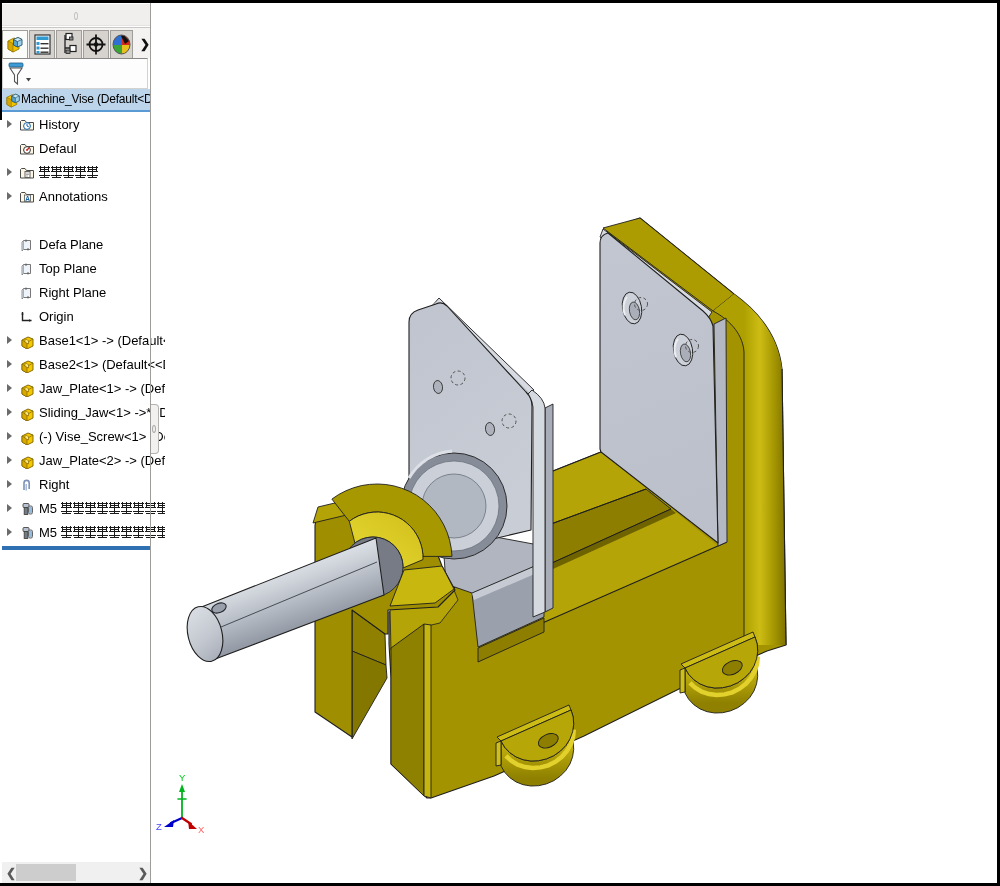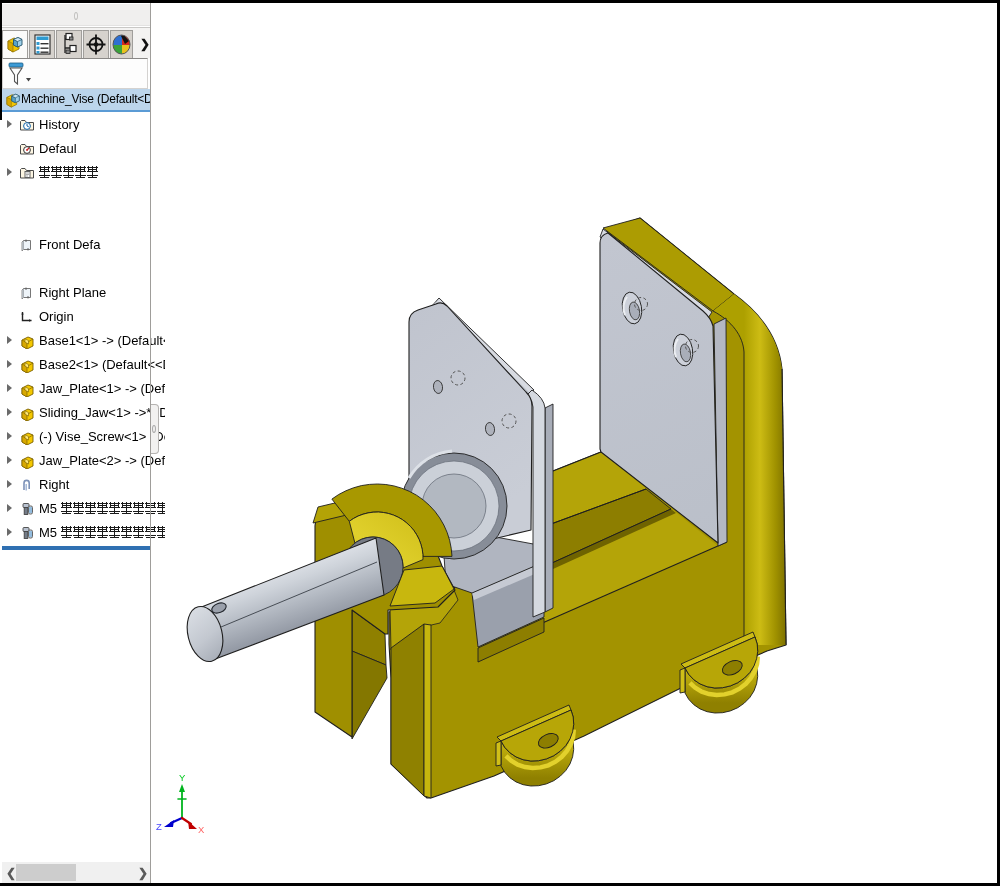--- a/index.html
+++ b/index.html
@@ -135,27 +135,44 @@
         </div>
 <div class="row" style="top:72px">
           <span class="ar"></span>
           <svg class="ic" width="16" height="16" viewBox="0 0 16 16">
             <path d="M1.5 4.5 L1.5 13 L14.5 13 L14.5 5.5 L7.5 5.5 L6 3.5 L2.5 3.5 Z" fill="#fdf6e3" stroke="#4a4a4a" stroke-width="1"></path>
             <rect x="6" y="6.5" width="5" height="6" fill="#fff" stroke="#555" stroke-width="0.9"></rect>
             <path d="M7 8 L10 8 M7 9.5 L10 9.5 M7 11 L9 11" stroke="#888" stroke-width="0.7"></path>
           </svg>
           <span class="lbl"><span class="cj"></span><span class="cj"></span><span class="cj"></span><span class="cj"></span><span class="cj"></span></span>
         </div>
+<div class="row" style="top:96px">
+          <span class="ar"></span>
+          <svg class="ic" width="16" height="16" viewBox="0 0 16 16">
+            <path d="M1.5 4.5 L1.5 13 L14.5 13 L14.5 5.5 L7.5 5.5 L6 3.5 L2.5 3.5 Z" fill="#fdf6e3" stroke="#4a4a4a" stroke-width="1"></path>
+            <rect x="5.5" y="6" width="6" height="6.5" fill="#fff" stroke="#555" stroke-width="0.8"></rect>
+            <text x="8.5" y="11.5" font-size="6.5" font-weight="bold" fill="#1565a8" text-anchor="middle" font-family="Liberation Sans">A</text>
+          </svg>
+          <span class="lbl">Annotations</span>
+        </div>
 <div class="row" style="top:144px">
           <svg class="ic" width="16" height="16" viewBox="0 0 16 16">
             <path d="M4.5 3.5 L11.5 3.5 L11.5 12.5 L4.5 12.5 Z" fill="#eef4f9" stroke="#777" stroke-width="1"></path>
             <path d="M4.5 3.5 L3 5 L3 14 L4.5 12.5" fill="#dde8f2" stroke="#777" stroke-width="0.8"></path>
             <path d="M7 2.5 L7 5 M9 11 L9 13.5" stroke="#555" stroke-width="0.9"></path>
           </svg>
-          <span class="lbl">Front Defa</span>
+          <span class="lbl">Defa Plane</span>
+        </div>
+<div class="row" style="top:168px">
+          <svg class="ic" width="16" height="16" viewBox="0 0 16 16">
+            <path d="M4.5 3.5 L11.5 3.5 L11.5 12.5 L4.5 12.5 Z" fill="#eef4f9" stroke="#777" stroke-width="1"></path>
+            <path d="M4.5 3.5 L3 5 L3 14 L4.5 12.5" fill="#dde8f2" stroke="#777" stroke-width="0.8"></path>
+            <path d="M7 2.5 L7 5 M9 11 L9 13.5" stroke="#555" stroke-width="0.9"></path>
+          </svg>
+          <span class="lbl">Top Plane</span>
         </div>
 <div class="row" style="top:216px">
           <svg class="ic" width="16" height="16" viewBox="0 0 16 16">
             <path d="M3.5 3 L3.5 11.5 L12.5 11.5" fill="none" stroke="#222" stroke-width="1.4"></path>
             <path d="M3.5 3 L2.3 5.5 L4.7 5.5 Z" fill="#222"></path>
             <path d="M12.5 11.5 L10 10.3 L10 12.7 Z" fill="#222"></path>
           </svg>
           <span class="lbl">Origin</span>
         </div>
 <div class="row" style="top:192px">

